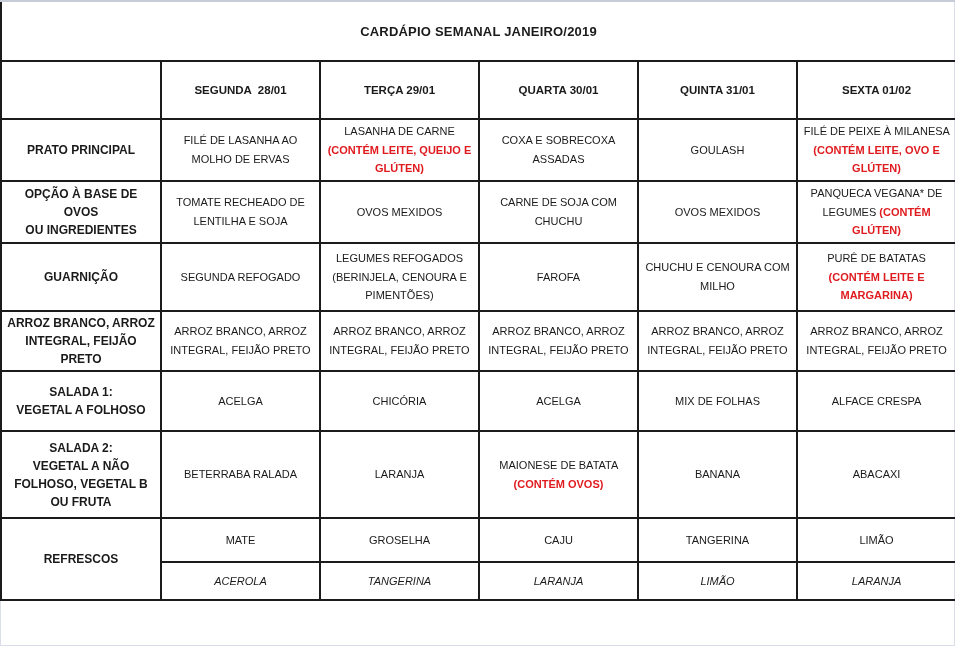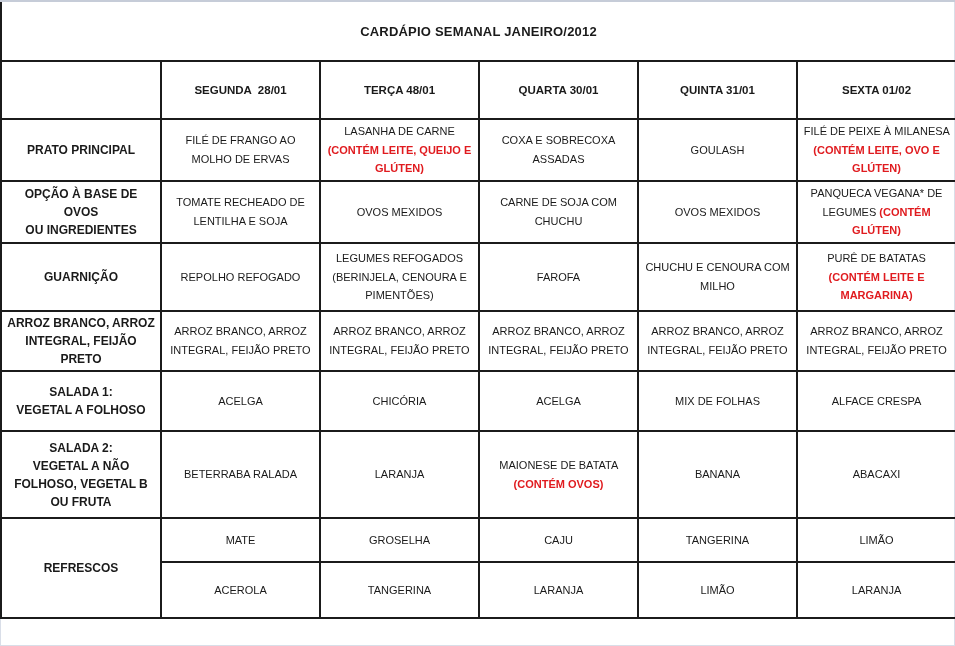--- a/index.html
+++ b/index.html
@@ -59,21 +59,21 @@
   }
   .tr-title{height:60px;}
   .tr-head{height:58px;margin-left:6px;}
   .tr-r1{height:62px;}
   .tr-r2{height:60px;}
   .tr-r3{height:68px;}
   .tr-r4{height:60px;}
   .tr-r5{height:60px;}
   .tr-r6{height:87px;}
   .tr-r7a{height:44px;}
-  .tr-r7b{height:56px;}
+  .tr-r7b{height:38px;font-style:italic;}
   .footnote{
     position:absolute;
     left:0;top:603px;width:955px;height:43px;
     display:flex;align-items:center;justify-content:center;
     color:var(--red);
     font-weight:bold;
     font-size:13px;
     letter-spacing:.2px;
   }
 </style>
@@ -86,54 +86,54 @@
       <col class="c-head">
         <col class="c-day">
         <col class="c-day">
         <col class="c-day">
         <col class="c-day">
         <col class="c-day">
     </colgroup>
 
     <tbody>
         <tr class="tr-title">
-      <td colspan="6" class="title-cell">CARDÁPIO SEMANAL JANEIRO/2012</td>
+      <td colspan="6" class="title-cell">CARDÁPIO SEMANAL JANEIRO/2019</td>
     </tr>
 
     <tr class="tr-head">
       <td></td>
       <th class="day-head">SEGUNDA  28/01</th>
-      <th class="day-head">TERÇA 48/01</th>
+      <th class="day-head">TERÇA 29/01</th>
       <th class="day-head">QUARTA 30/01</th>
       <th class="day-head">QUINTA 31/01</th>
       <th class="day-head">SEXTA 01/02</th>
     </tr>
 
     <tr class="tr-r1">
       <td class="row-head">PRATO PRINCIPAL</td>
-      <td class="cell"><span>FILÉ DE FRANGO AO MOLHO DE ERVAS</span> <span class="a"></span></td>
+      <td class="cell"><span>FILÉ DE LASANHA AO MOLHO DE ERVAS</span> <span class="a"></span></td>
       <td class="cell"><span>LASANHA DE CARNE</span> <span class="a">(CONTÉM LEITE, QUEIJO E GLÚTEN)</span></td>
       <td class="cell"><span>COXA E SOBRECOXA ASSADAS</span> <span class="a"></span></td>
       <td class="cell"><span>GOULASH</span> <span class="a"></span></td>
       <td class="cell"><span>FILÉ DE PEIXE À MILANESA</span> <span class="a">(CONTÉM LEITE, OVO E GLÚTEN)</span></td>
     </tr>
 
     <tr class="tr-r2">
       <td class="row-head">OPÇÃO À BASE DE OVOS
 OU INGREDIENTES</td>
       <td class="cell"><span>TOMATE RECHEADO DE LENTILHA E SOJA</span> <span class="a"></span></td>
       <td class="cell"><span>OVOS MEXIDOS</span> <span class="a"></span></td>
       <td class="cell"><span>CARNE DE SOJA COM CHUCHU</span> <span class="a"></span></td>
       <td class="cell"><span>OVOS MEXIDOS</span> <span class="a"></span></td>
       <td class="cell"><span>PANQUECA VEGANA* DE LEGUMES</span> <span class="a">(CONTÉM GLÚTEN)</span></td>
     </tr>
 
     <tr class="tr-r3">
       <td class="row-head">GUARNIÇÃO</td>
-      <td class="cell"><span>REPOLHO REFOGADO</span> <span class="a"></span></td>
+      <td class="cell"><span>SEGUNDA REFOGADO</span> <span class="a"></span></td>
       <td class="cell"><span>LEGUMES REFOGADOS (BERINJELA, CENOURA E PIMENTÕES)</span> <span class="a"></span></td>
       <td class="cell"><span>FAROFA</span> <span class="a"></span></td>
       <td class="cell"><span>CHUCHU E CENOURA COM MILHO</span> <span class="a"></span></td>
       <td class="cell"><span>PURÊ DE BATATAS</span> <span class="a">(CONTÉM LEITE E MARGARINA)</span></td>
     </tr>
 
     <tr class="tr-r4">
       <td class="row-head">ARROZ BRANCO, ARROZ
 INTEGRAL, FEIJÃO PRETO</td>
       <td class="cell"><span>ARROZ BRANCO, ARROZ INTEGRAL, FEIJÃO PRETO</span></td>

